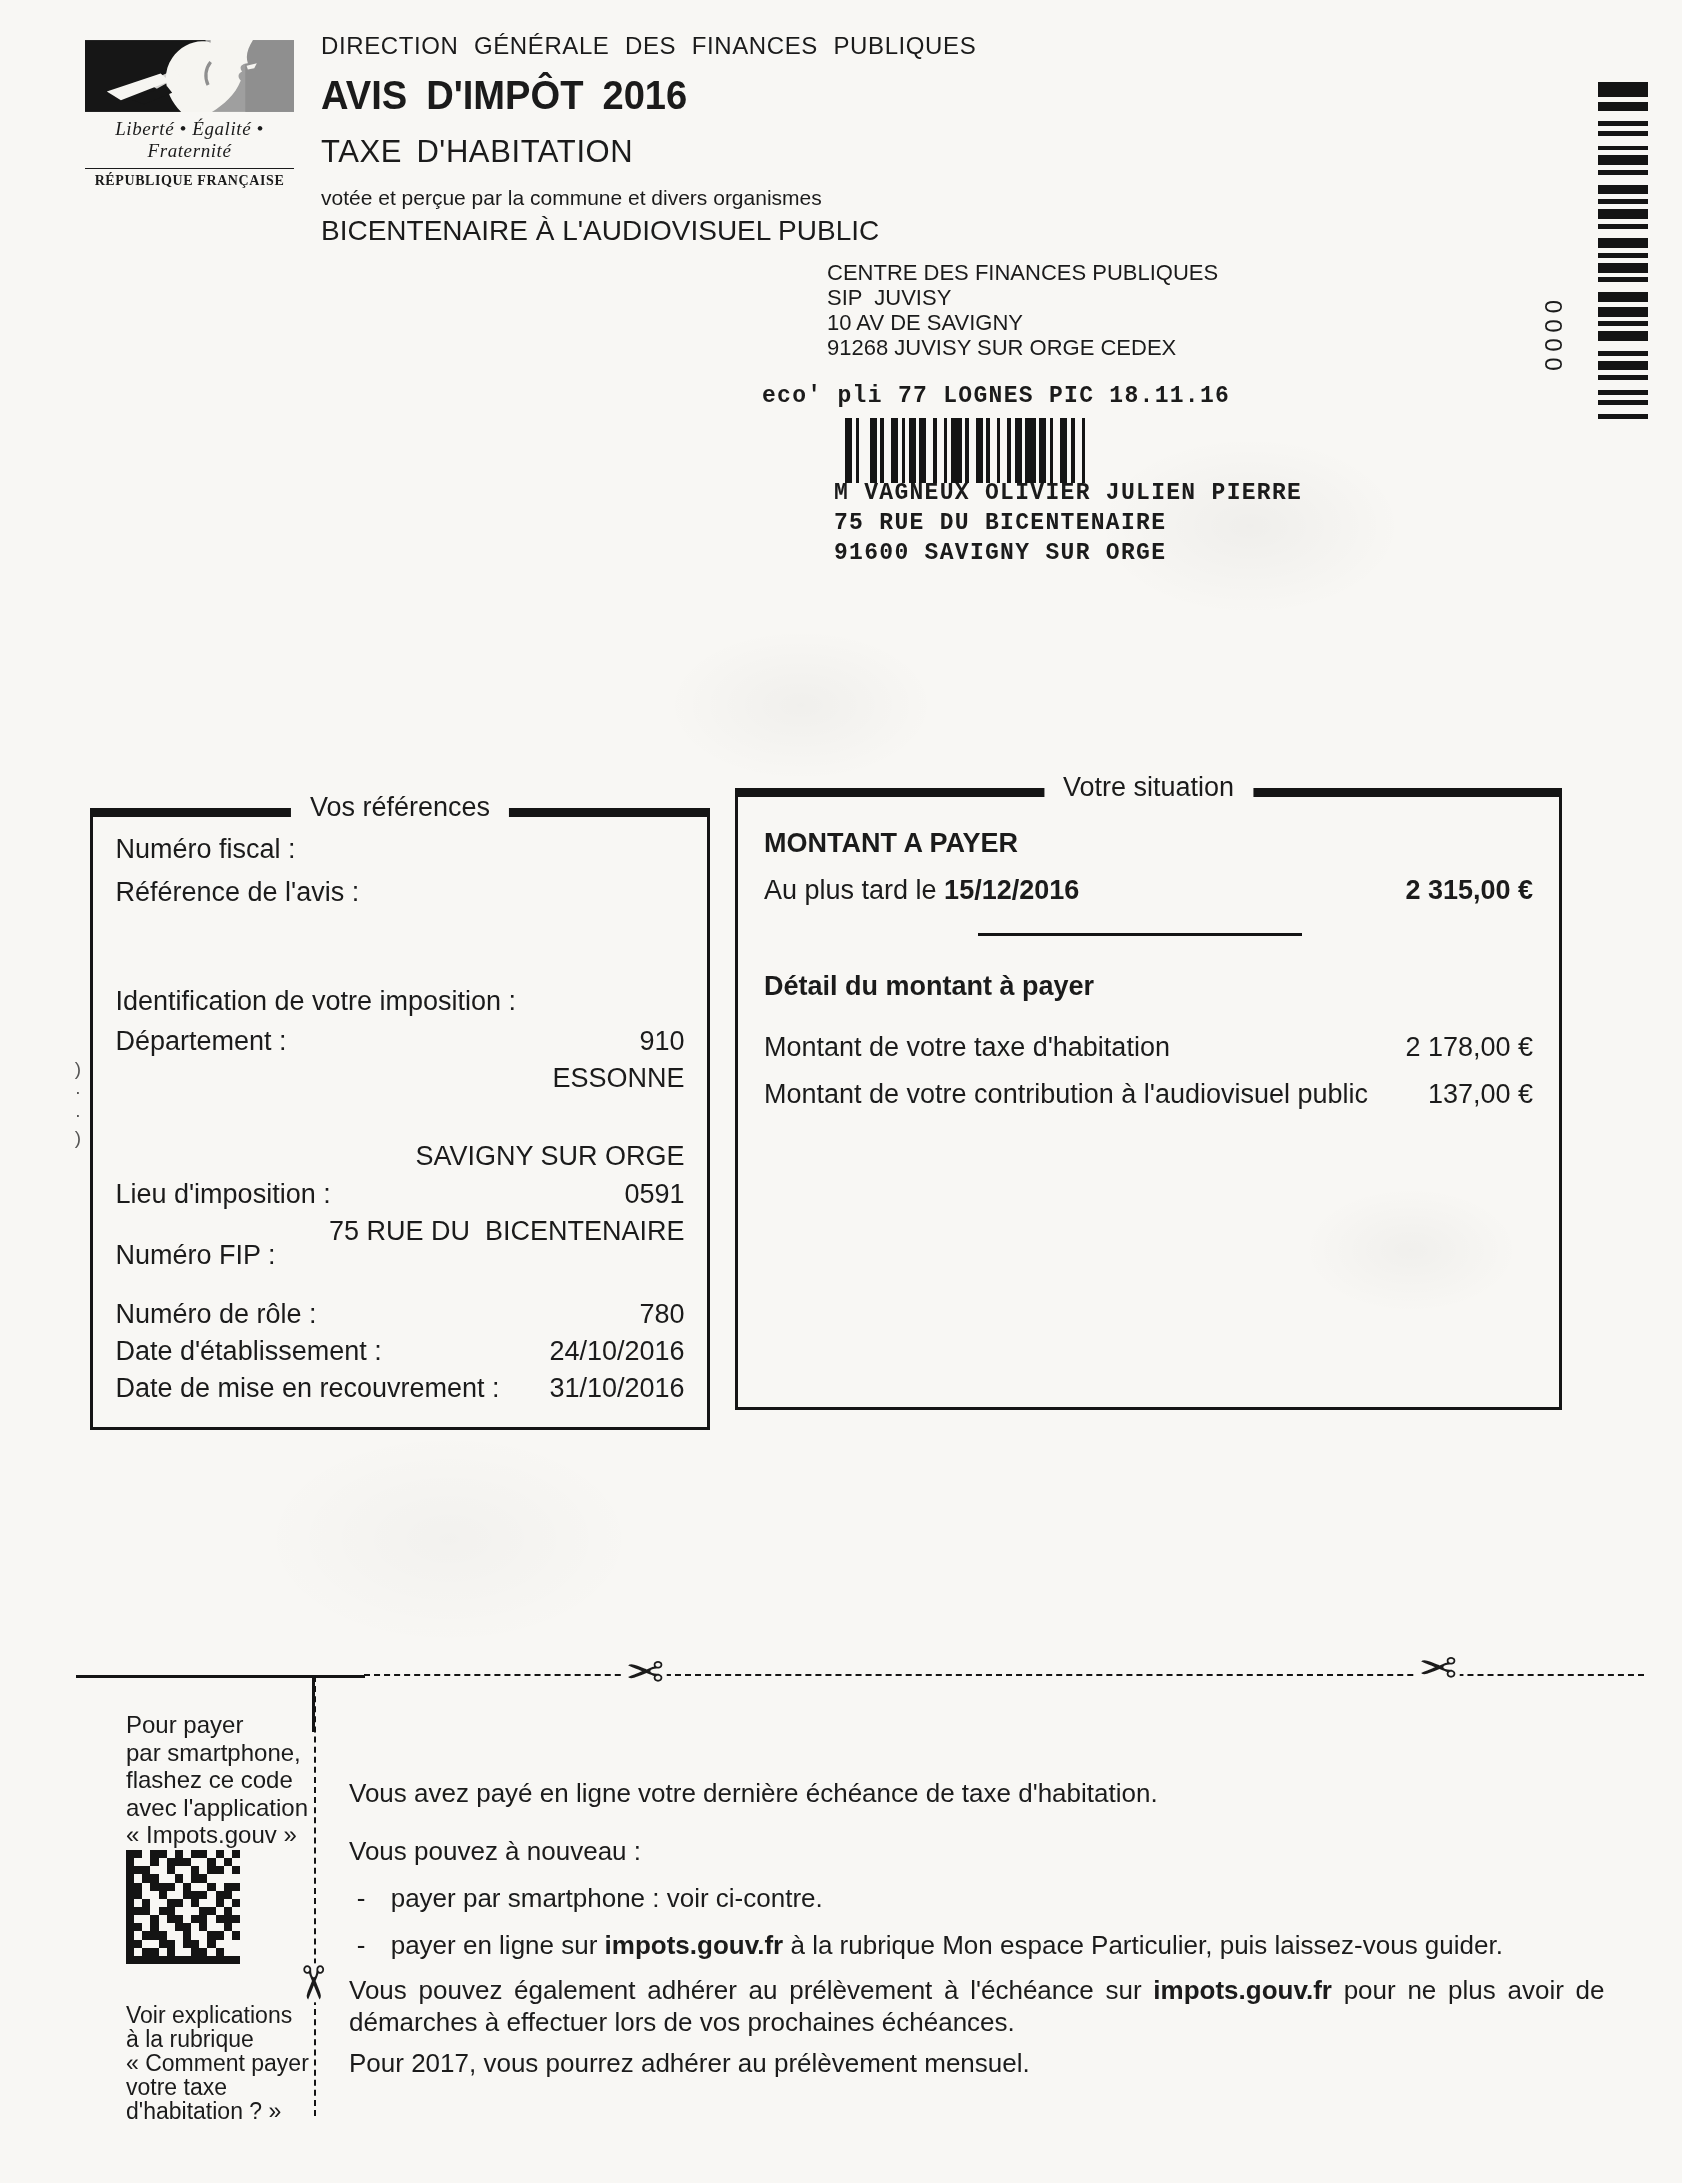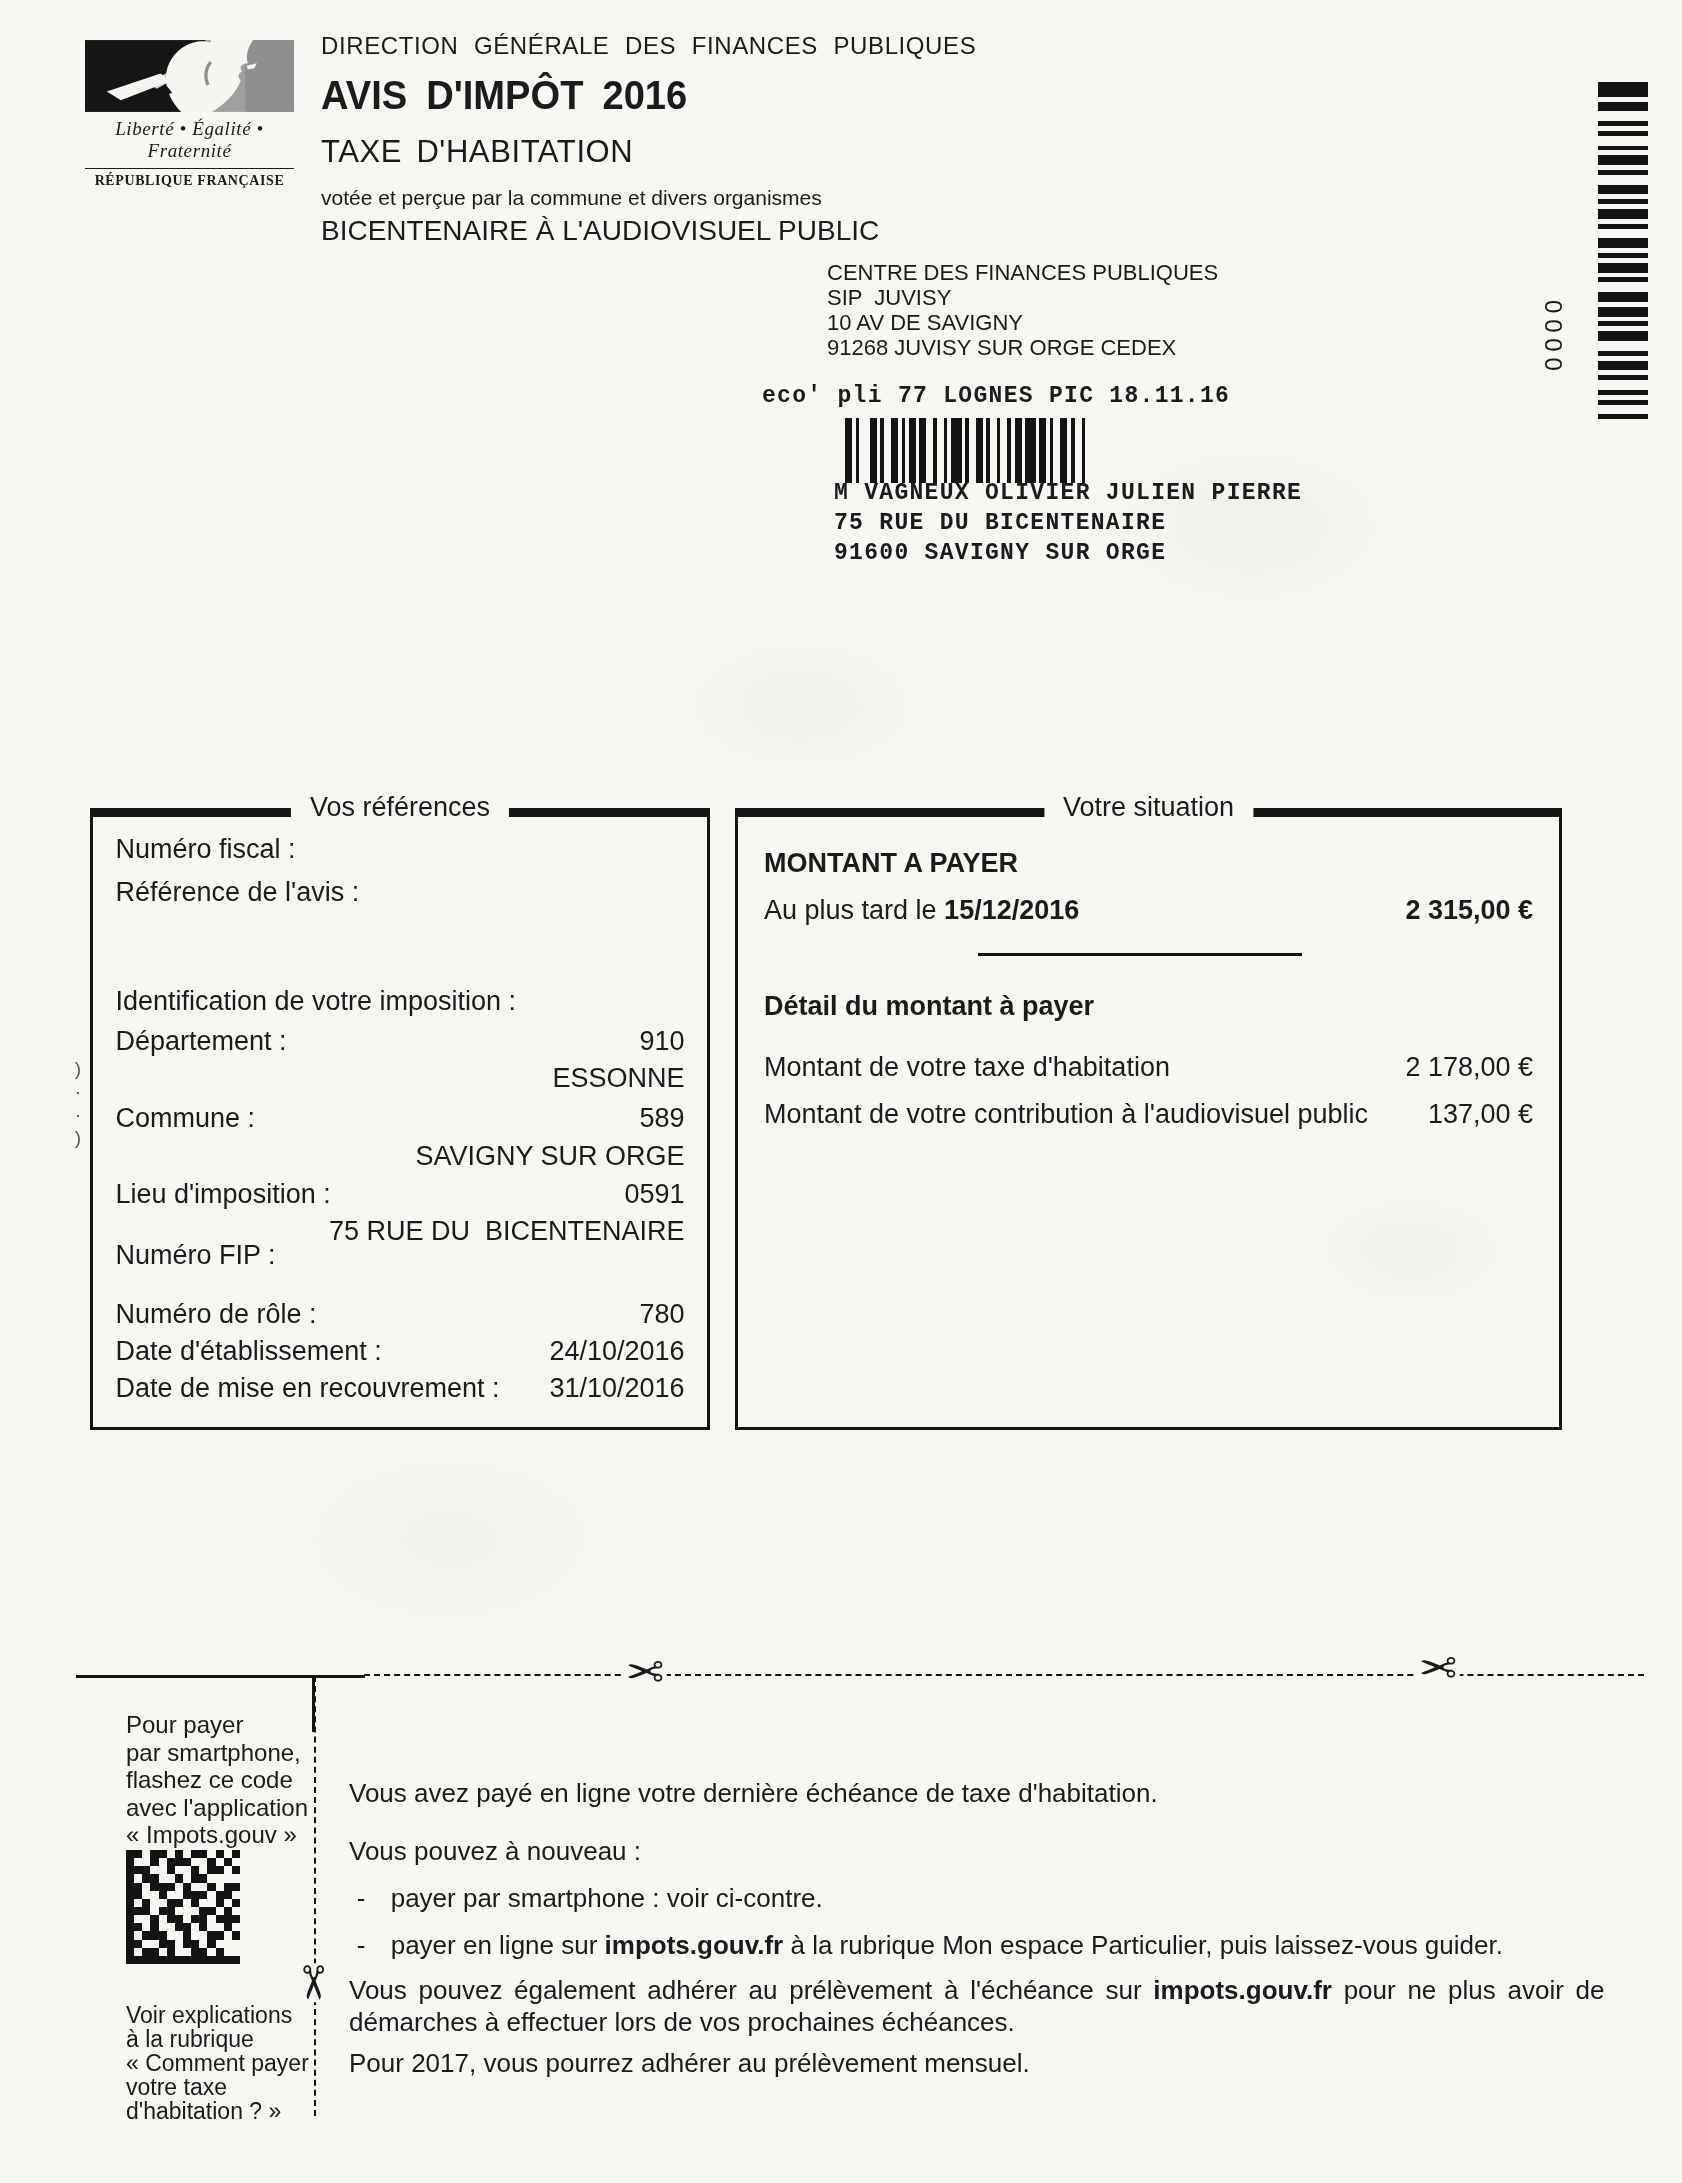--- a/index.html
+++ b/index.html
@@ -46,21 +46,21 @@
   .side-code{left:1567px;top:300px;font-size:24px;letter-spacing:5.8px;
              transform:rotate(90deg);transform-origin:0 0;}
   .margin-marks{left:67px;top:1057px;font-size:19px;line-height:23px;color:#2c2c2c;
                 opacity:.8;text-align:center;width:22px;}
 
   
   .titled-box{border:3.2px solid #151515;border-top-width:9px;}
   .box-ttl{position:absolute;top:-27.6px;left:50%;transform:translateX(-50%);
            background:var(--bg);padding:0 19px;font-size:27px;line-height:36px;white-space:pre;}
   .refs{left:90px;top:808px;width:614px;height:610px;}
-  .sit {left:735px;top:808px;width:821px;height:610px;}
+  .sit {left:735px;top:788px;width:821px;height:610px;}
   .kv{position:absolute;left:22.4px;right:22.4px;display:flex;
       justify-content:space-between;font-size:27px;}
   .sit .kv{left:26px;right:26px;}
   .kv .v{text-align:right;}
   .bold{font-weight:bold;}
   .divider{position:absolute;left:240px;top:136px;width:324px;height:2.6px;background:#141414;}
 
   
   .cut-solid{left:76px;top:1675px;width:289px;height:2.6px;background:#141414;}
   .cut-dash{left:364px;top:1674px;width:1280px;border-top:2.6px dashed #141414;}
@@ -256,24 +256,20 @@
     <span class="v"></span>
   </div>
   <div class="kv" style="top:209px">
     <span>Département :</span>
     <span class="v">910</span>
   </div>
   <div class="kv" style="top:246px">
     <span></span>
     <span class="v pre">ESSONNE</span>
   </div>
-  <div class="kv" style="top:286px">
-    <span>Commune :</span>
-    <span class="v">589</span>
-  </div>
   <div class="kv" style="top:324px">
     <span></span>
     <span class="v pre">SAVIGNY SUR ORGE</span>
   </div>
   <div class="kv" style="top:362px">
     <span>Lieu d'imposition :</span>
     <span class="v">0591</span>
   </div>
   <div class="kv" style="top:399px">
     <span></span>

